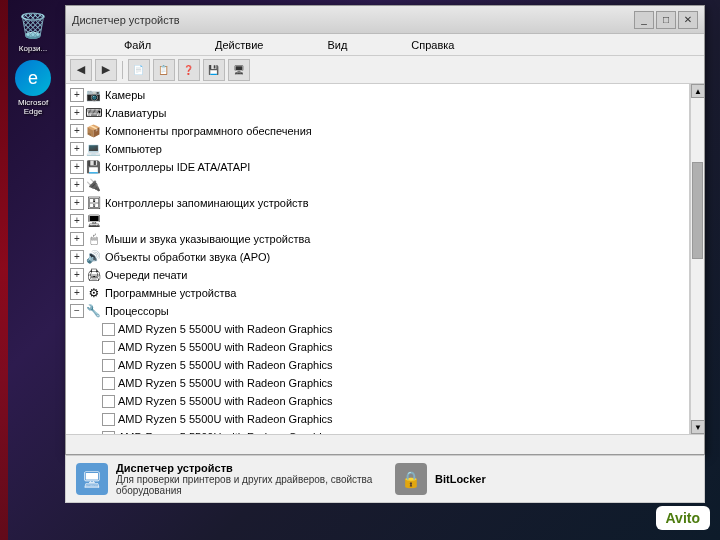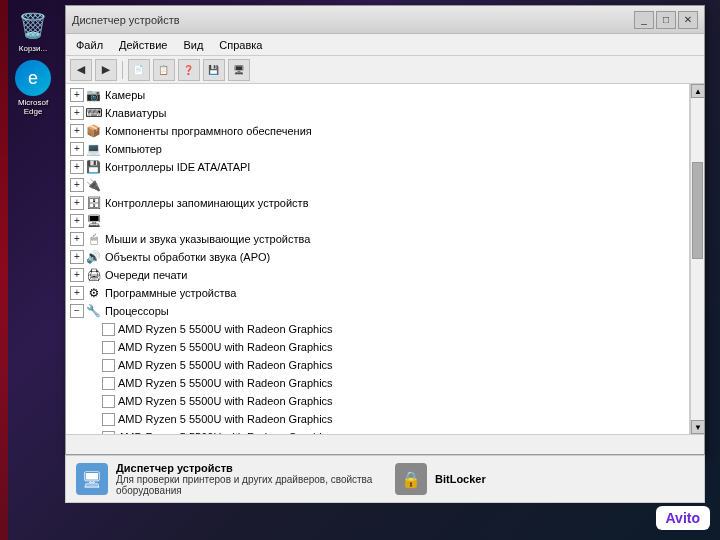--- a/index.html
+++ b/index.html
@@ -55,21 +55,21 @@
       position: absolute;
       bottom: 10px;
       right: 10px;
       background: white;
       border-radius: 6px;
       padding: 4px 10px;
       font-size: 14px;
       font-weight: bold;
       color: #00aeef;
     }
-    .avito-badge span { color: #6d28d9; }
+    .avito-badge span { color: #4d7c0f; }
 
     
     .window {
       position: absolute;
       left: 65px;
       top: 5px;
       width: 640px;
       height: 450px;
       background: #f0f0f0;
       border: 1px solid #999;
@@ -117,20 +117,21 @@
       display: flex;
       align-items: center;
       padding: 0 4px;
       gap: 4px;
     }
     .menu-item {
       padding: 2px 6px;
       font-size: 11px;
       color: #000;
       cursor: pointer;
+      margin-left: 48px;
     }
 
     
     .toolbar {
       height: 28px;
       background: #f0f0f0;
       border-bottom: 1px solid #ccc;
       display: flex;
       align-items: center;
       padding: 0 4px;

